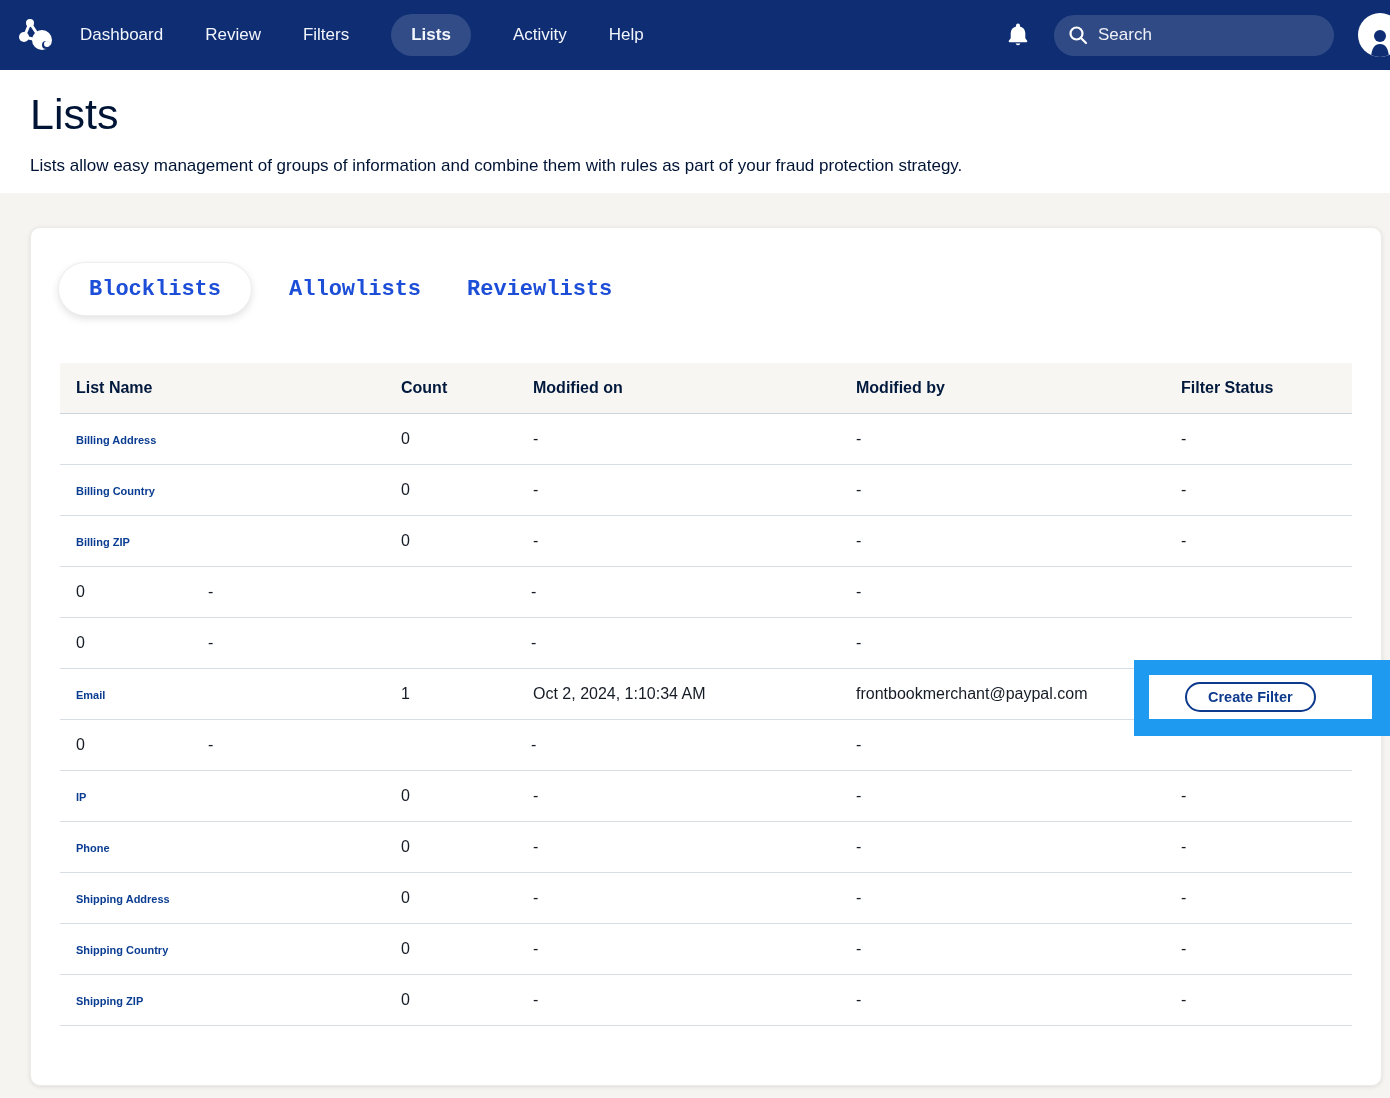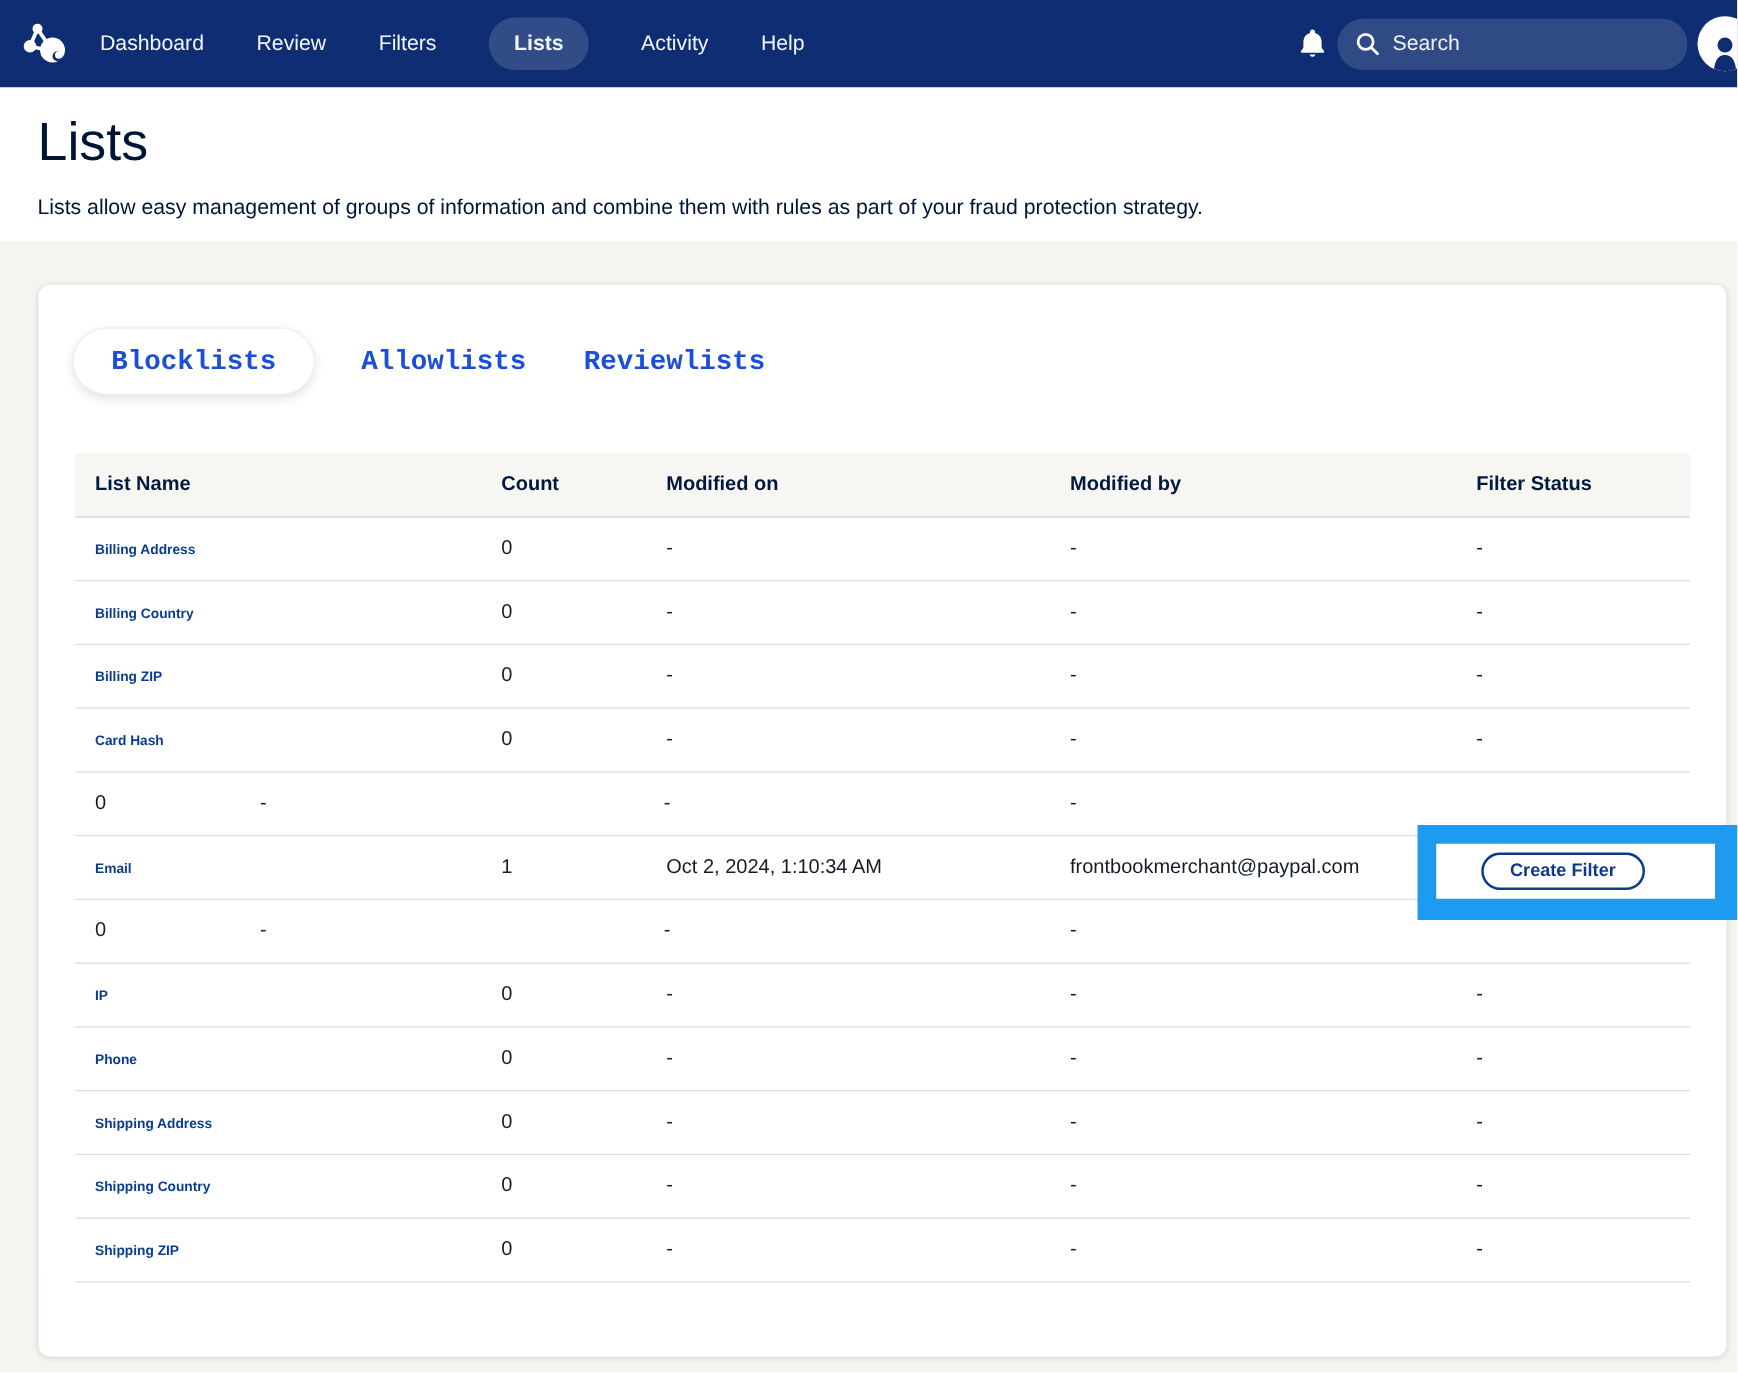--- a/index.html
+++ b/index.html
@@ -18,21 +18,21 @@
   .logo { width:40px; height:40px; margin-right:24px; flex-shrink:0; cursor:pointer; }
   .main-nav { display:flex; align-items:center; gap:42px; }
   .nav-item {
     color:#f2f5fb; font-size:17px; text-decoration:none; cursor:pointer;
     padding:11px 0; white-space:nowrap;
   }
   .nav-item.active {
     font-weight:700; background:rgba(255,255,255,0.15);
     padding:11px 20px; border-radius:24px;
   }
-  .nav-right { margin-left:auto; display:flex; align-items:center; gap:8px; }
+  .nav-right { margin-left:auto; display:flex; align-items:center; gap:24px; }
   .bell { width:24px; height:26px; cursor:pointer; display:block; }
   .search-box {
     width:280px; height:41px; border-radius:21px; background:rgba(255,255,255,0.14);
     display:flex; align-items:center; padding:0 14px; gap:10px;
   }
   .search-box input {
     background:transparent; border:none; outline:none; color:#fff;
     font-size:17px; width:200px; font-family:inherit;
   }
   .search-box input::placeholder { color:rgba(255,255,255,0.92); opacity:1; }
@@ -185,21 +185,20 @@
               <div class="cell col-status"><span class="val">-</span></div>
             </div>
             <div class="row">
               <div class="cell col-name"><a class="list-link">Billing ZIP</a></div>
               <div class="cell col-count"><span class="val">0</span></div>
               <div class="cell col-modon"><span class="val">-</span></div>
               <div class="cell col-modby"><span class="val">-</span></div>
               <div class="cell col-status"><span class="val">-</span></div>
             </div>
             <div class="row">
-              <div class="cell col-name"><a class="list-link">Card Hash</a></div>
               <div class="cell col-count"><span class="val">0</span></div>
               <div class="cell col-modon"><span class="val">-</span></div>
               <div class="cell col-modby"><span class="val">-</span></div>
               <div class="cell col-status"><span class="val">-</span></div>
             </div>
             <div class="row">
               <div class="cell col-count"><span class="val">0</span></div>
               <div class="cell col-modon"><span class="val">-</span></div>
               <div class="cell col-modby"><span class="val">-</span></div>
               <div class="cell col-status"><span class="val">-</span></div>

